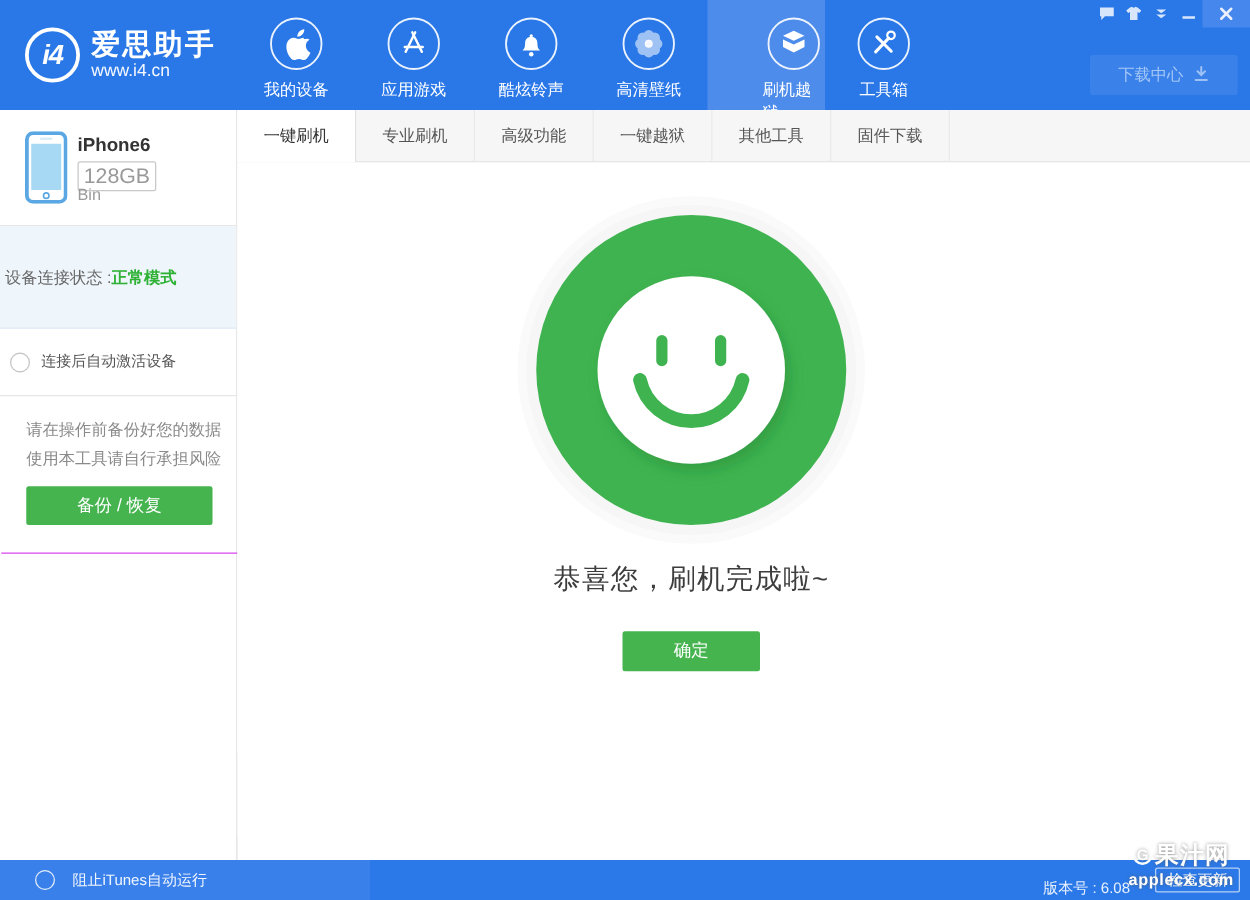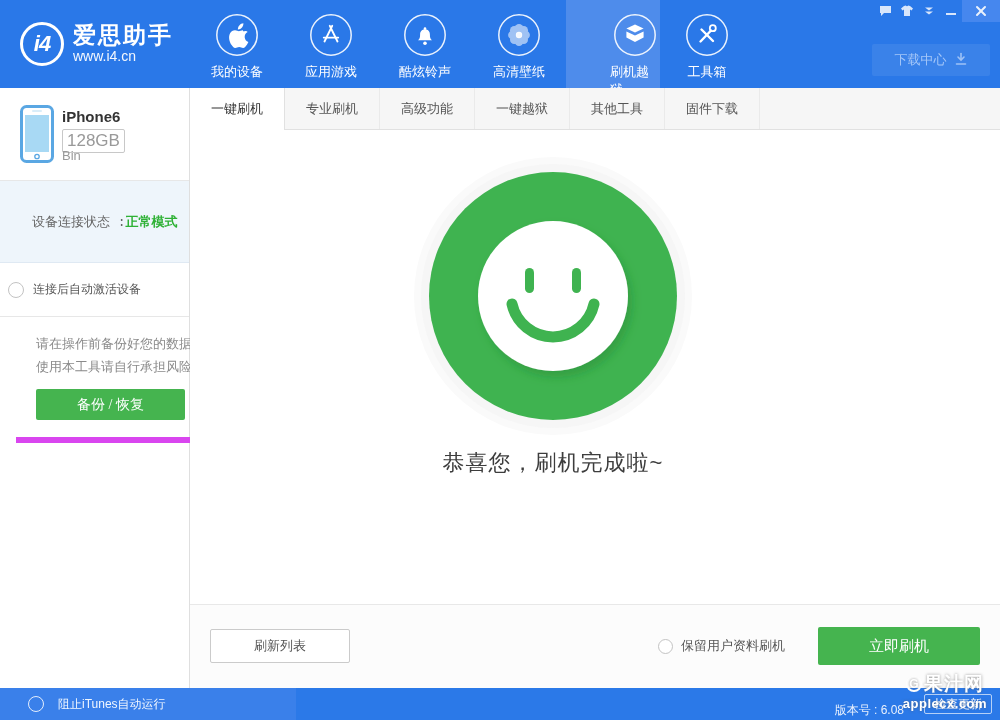--- a/index.html
+++ b/index.html
@@ -36,30 +36,30 @@
   .sidebar { position:absolute; left:0; top:88px; width:190px; height:600px; background:#fff;
     border-right:1px solid #dfdfdf; }
   .dev-section { position:absolute; left:0; top:0; width:189px; height:93px; border-bottom:1px solid #e7e7e7; }
   .dev-icon { position:absolute; left:20px; top:17px; }
   .dev-name { position:absolute; left:62px; top:20px; font-size:15px; font-weight:bold; color:#333; }
   .dev-cap { position:absolute; left:62px; top:41px; font-size:17px; color:#999;
     border:1px solid #c8c8c8; border-radius:2px; padding:1px 4px; }
   .dev-owner { position:absolute; left:62px; top:60px; font-size:13px; color:#9a9a9a; }
 
   .status-section { position:absolute; left:0; top:93px; width:189px; height:82px;
-    background:#eef5fb; border-bottom:1px solid #dfe9f3; display:flex; align-items:center; padding-left:32px;font-family:Liberation Mono, monospace; }
+    background:#eef5fb; border-bottom:1px solid #dfe9f3; display:flex; align-items:center; padding-left:4px; }
   .status-label { font-size:13px; color:#666; }
   .status-value { font-size:13px; font-weight:bold; color:#2eb135; }
 
   .activate-row { position:absolute; left:0; top:175px; width:189px; height:54px;
     border-bottom:1px solid #e7e7e7; display:flex; align-items:center; padding-left:8px; }
   .radio { width:16px; height:16px; border:1px solid #c3c3c3; border-radius:50%; background:#fff; flex:none; }
   .activate-label { margin-left:9px; font-size:12px; color:#555; }
 
-  .warn-section { position:absolute; left:16px; top:229px; width:189px; height:126px; border-bottom:6px solid #d946ef;font-family:Liberation Serif, serif; }
+  .warn-section { position:absolute; left:1px; top:229px; width:189px; height:126px; border-bottom:1px solid #d946ef; }
   .warn-line1 { position:absolute; left:20px; top:18px; font-size:13px; color:#8a8a8a; }
   .warn-line2 { position:absolute; left:20px; top:41px; font-size:13px; color:#8a8a8a; }
   .backup-btn { position:absolute; left:20px; top:72px; width:149px; height:31px; background:#45b44f;
     border:none; border-radius:2px; color:#fff; font-size:14px; cursor:pointer;
     font-family:inherit; }
 
   .scroll-thumb { position:absolute; left:192px; top:512px; width:11px; height:28px;
     background:#f2f2f2; border-radius:5px; }
 
   
@@ -316,30 +316,23 @@
           <circle cx="140" cy="140" r="139" fill="#fafafa"></circle>
           <circle cx="140" cy="140" r="132" fill="#f3f3f3" opacity="0.55"></circle>
           <circle cx="140" cy="140" r="124" fill="#3fb350"></circle>
           <circle cx="140" cy="140" r="75" fill="#ffffff" filter="url(#faceShadow)"></circle>
           <rect x="112" y="112" width="9" height="25" rx="4.5" fill="#3fb350"></rect>
           <rect x="159" y="112" width="9" height="25" rx="4.5" fill="#3fb350"></rect>
           <path d="M 99 148 A 42 42 0 0 0 181 148" fill="none" stroke="#3fb350" stroke-width="11" stroke-linecap="round"></path>
         </svg>
       </span>
       <div class="success-msg">恭喜您，刷机完成啦~</div>
-    </div>
-
-    <div class="actionbar">
-      <button class="refresh-btn">刷新列表</button>
-      <div class="keep-group">
-        <span class="radio"></span>
-        <span class="keep-label">保留用户资料刷机</span>
-      </div>
-      <button class="flash-btn">立即刷机</button>
-    </div>
+      <button class="confirm-btn">确定</button>
+    </div>
+
   </div>
 
   <div class="footer">
     <div class="footer-left">
       <span class="footer-radio"></span>
       <span class="footer-itunes-label">阻止iTunes自动运行</span>
     </div>
     <div class="version-text">版本号 : 6.08</div>
     <button class="check-update-btn">检查更新</button>
   </div>

